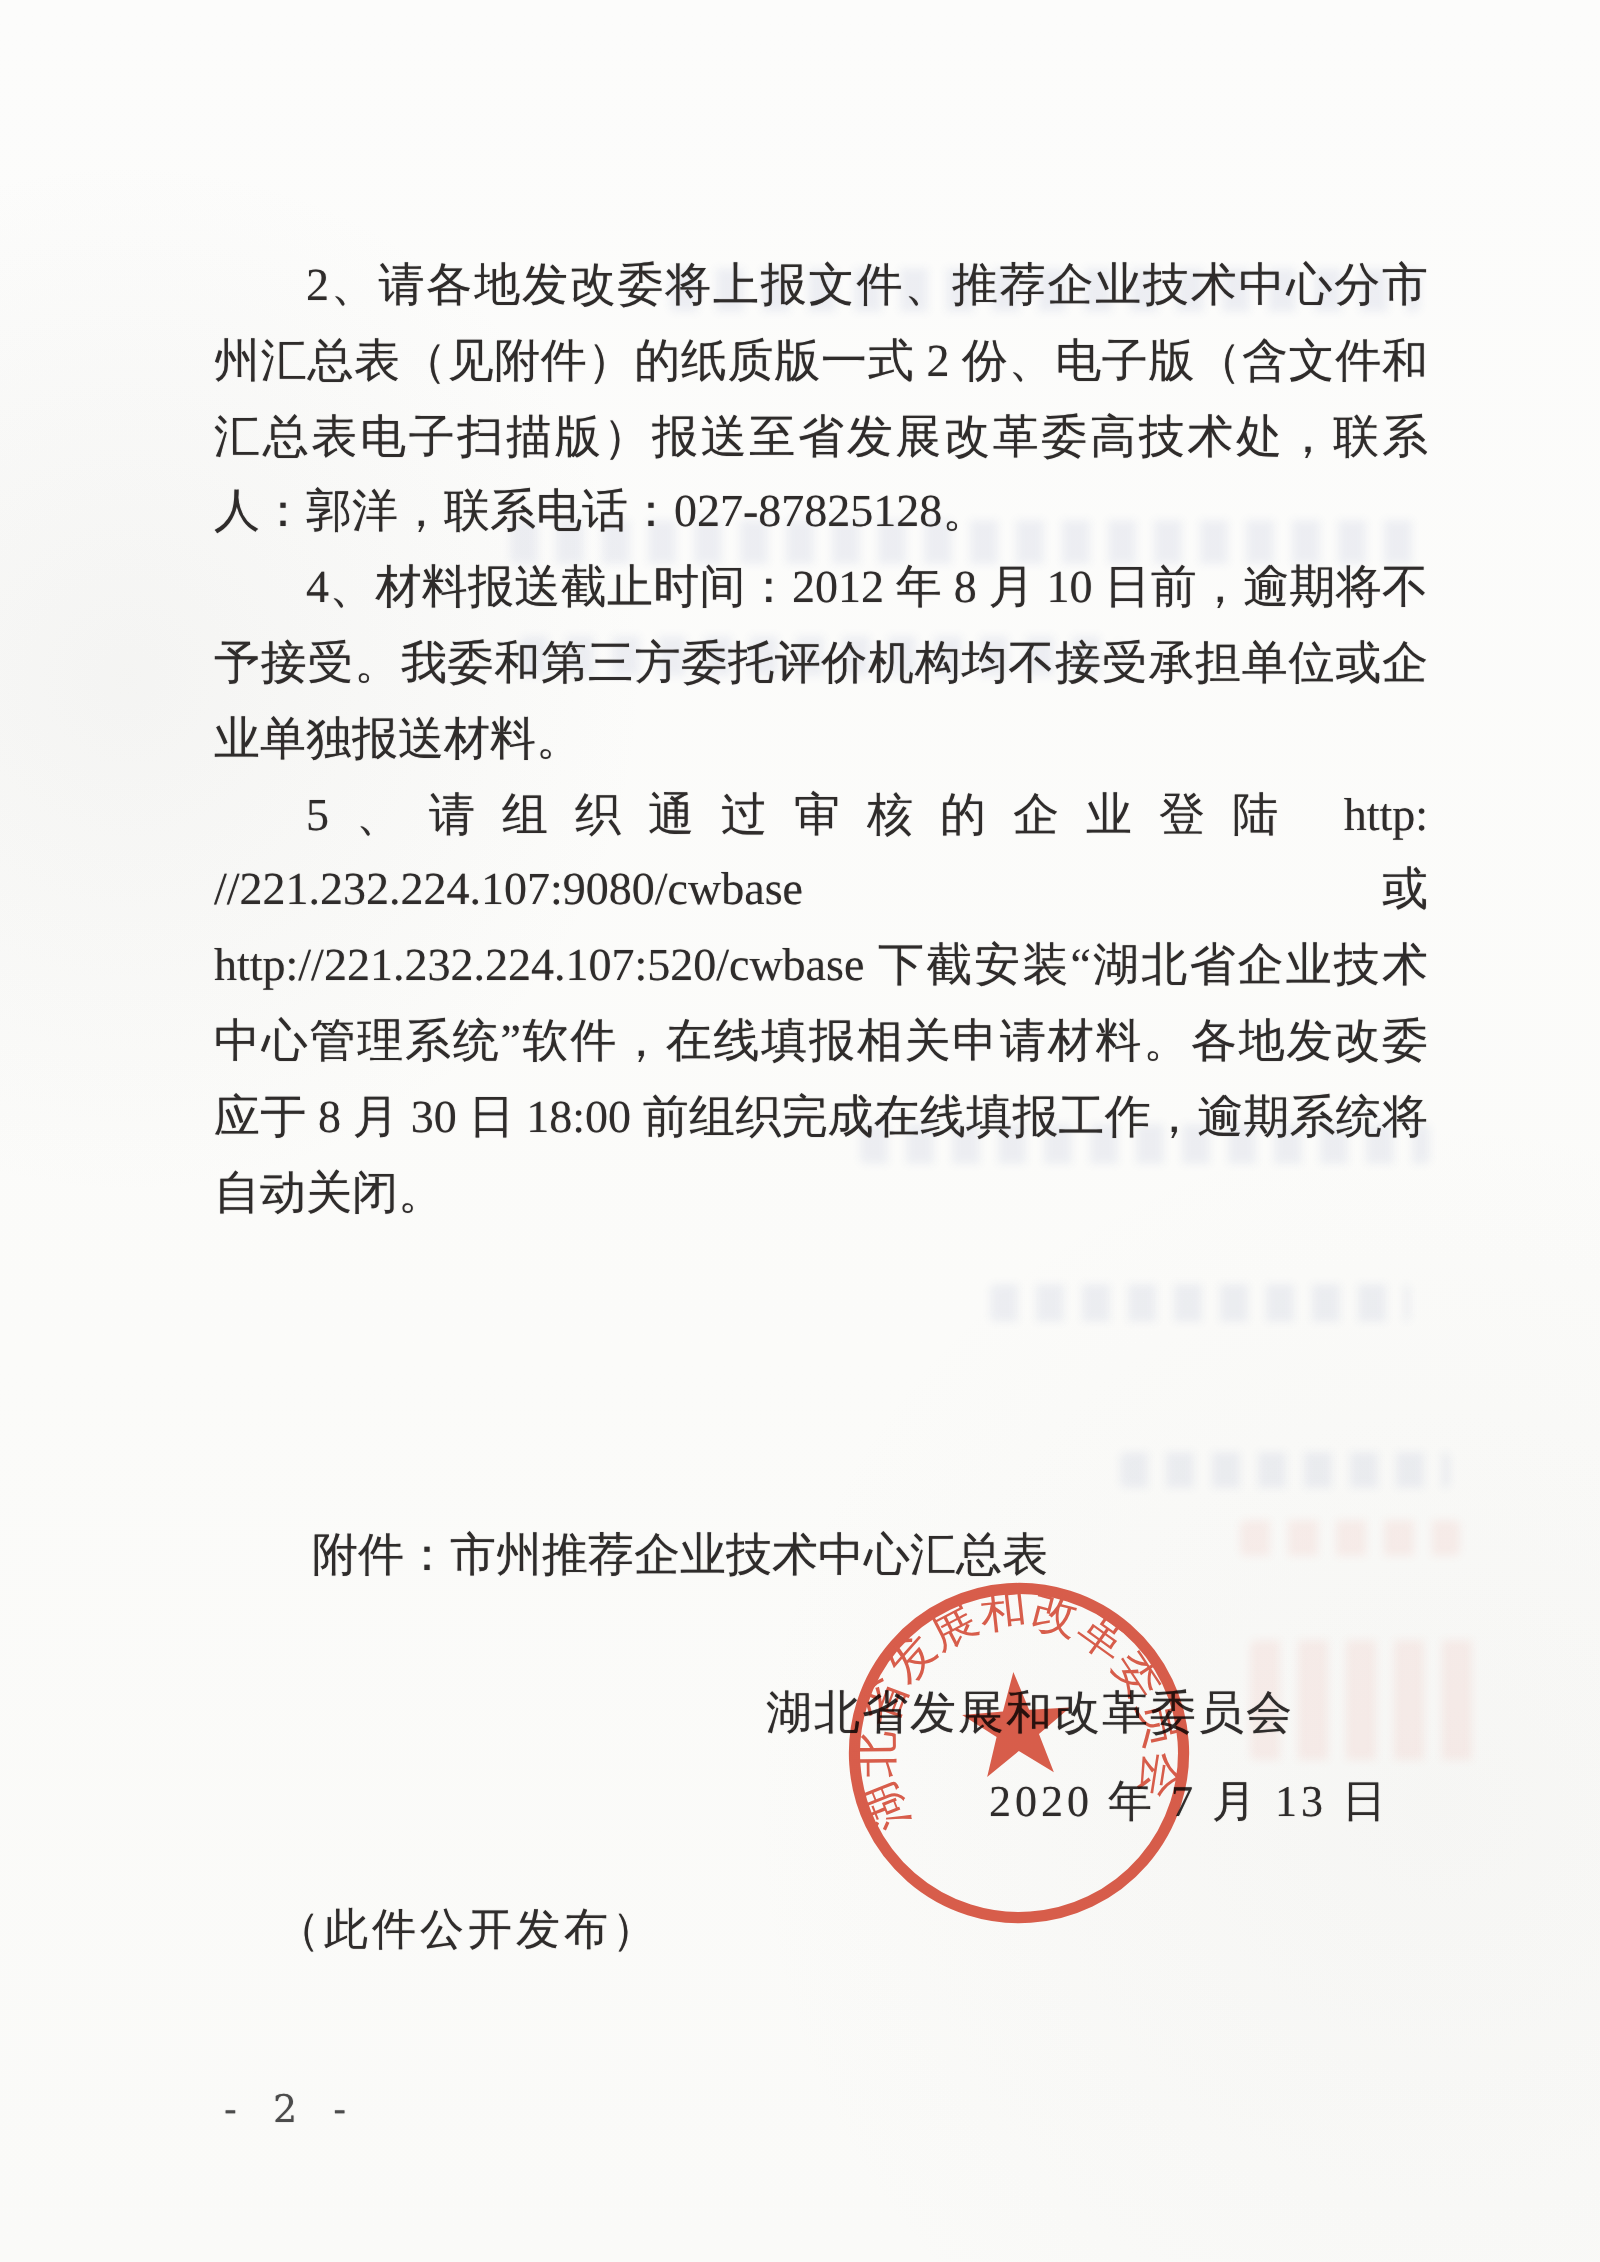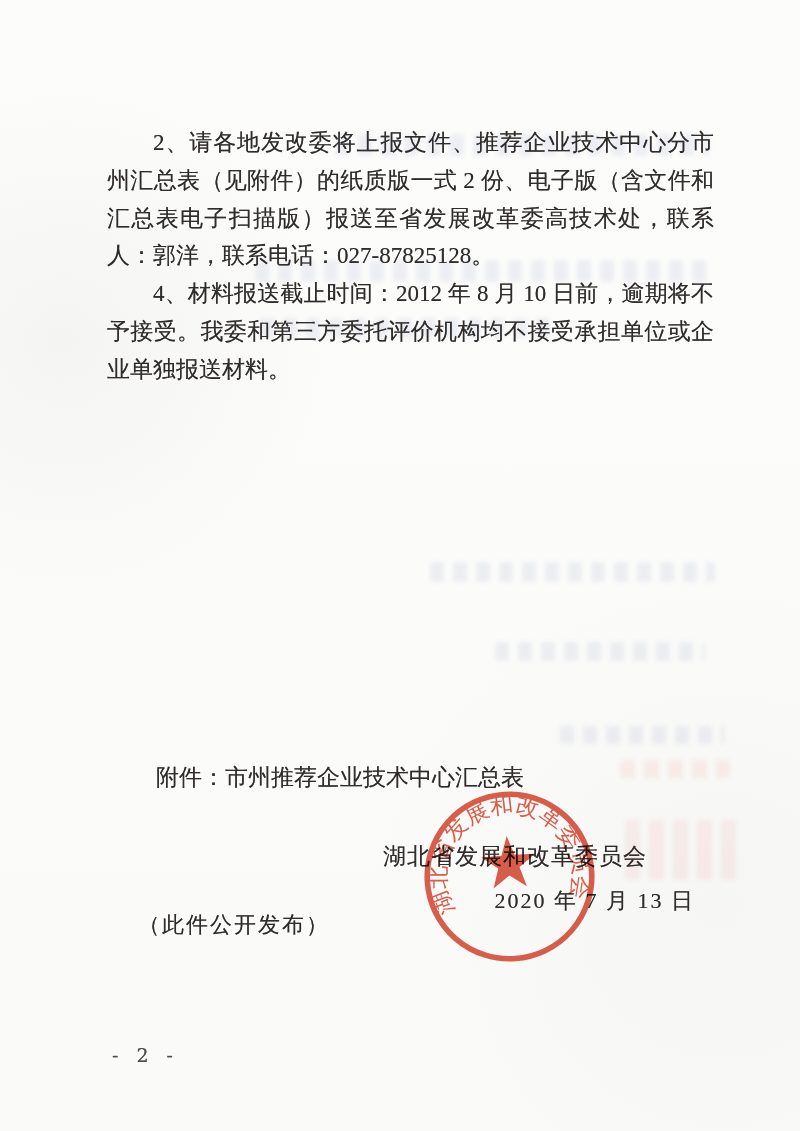--- a/index.html
+++ b/index.html
@@ -24,21 +24,21 @@
   }
   .body-text p{margin:0;text-indent:2em;}
   .abs-line{
     position:absolute;color:#2f2c2b;font-size:23px;white-space:nowrap;
     text-shadow:0 0 .5px rgba(47,44,43,.55);
     text-align:center;
   }
   .attachment{top:762px;left:156px;}
   .agency{top:841px;left:340px;width:350px;text-align:center;letter-spacing:1px;}
   .sig-date{top:886px;left:340px;width:355px;text-align:right;font-size:22px;letter-spacing:2px;}
-  .publish{top:910px;left:138px;font-size:22px;letter-spacing:2px;}
+  .publish{top:950px;left:138px;font-size:22px;letter-spacing:2px;}
   .pageno{top:1044px;left:112px;font-size:19px;color:#4c4c4c;letter-spacing:6px;font-family:"DejaVu Serif",serif;}
   .seal{
     position:absolute;left:413px;top:780px;width:193px;height:193px;
     mix-blend-mode:multiply;opacity:.85;
   }
   
   .ghost{
     position:absolute;pointer-events:none;border-radius:3px;
     background:repeating-linear-gradient(90deg,rgba(128,142,188,.26) 0 14px,transparent 14px 23px);
     filter:blur(2.2px);opacity:.45;
@@ -58,20 +58,21 @@
   <div class="ghost" style="left:260px;top:318px;width:300px;height:20px;"></div>
   <div class="ghost" style="left:430px;top:562px;width:285px;height:20px;"></div>
   <div class="ghost" style="left:495px;top:642px;width:210px;height:19px;"></div>
   <div class="ghost" style="left:560px;top:726px;width:165px;height:18px;"></div>
   <div class="ghost pink" style="left:620px;top:760px;width:110px;height:18px;"></div>
   <div class="ghost pink" style="left:625px;top:820px;width:115px;height:60px;"></div>
 
   <div class="body-text">
       <p>2、请各地发改委将上报文件、推荐企业技术中心分市州汇总表（见附件）的纸质版一式 2 份、电子版（含文件和汇总表电子扫描版）报送至省发展改革委高技术处，联系人：郭洋，联系电话：027-87825128。</p>
       <p>4、材料报送截止时间：2012 年 8 月 10 日前，逾期将不予接受。我委和第三方委托评价机构均不接受承担单位或企业单独报送材料。</p>
+      <p>5、请组织通过审核的企业登陆 http: //221.232.224.107:9080/cwbase 或 http://221.232.224.107:520/cwbase 下截安装“湖北省企业技术中心管理系统”软件，在线填报相关申请材料。各地发改委应于 8 月 30 日 18:00 前组织完成在线填报工作，逾期系统将自动关闭。</p>
     </div>
 
   <div class="abs-line attachment">附件：市州推荐企业技术中心汇总表</div>
 
   <div class="abs-line agency">湖北省发展和改革委员会</div>
   <div class="abs-line sig-date">2020 年 7 月 13 日</div>
 
   <div class="abs-line publish">（此件公开发布）</div>
 
   <div class="abs-line pageno">- 2 -</div>

